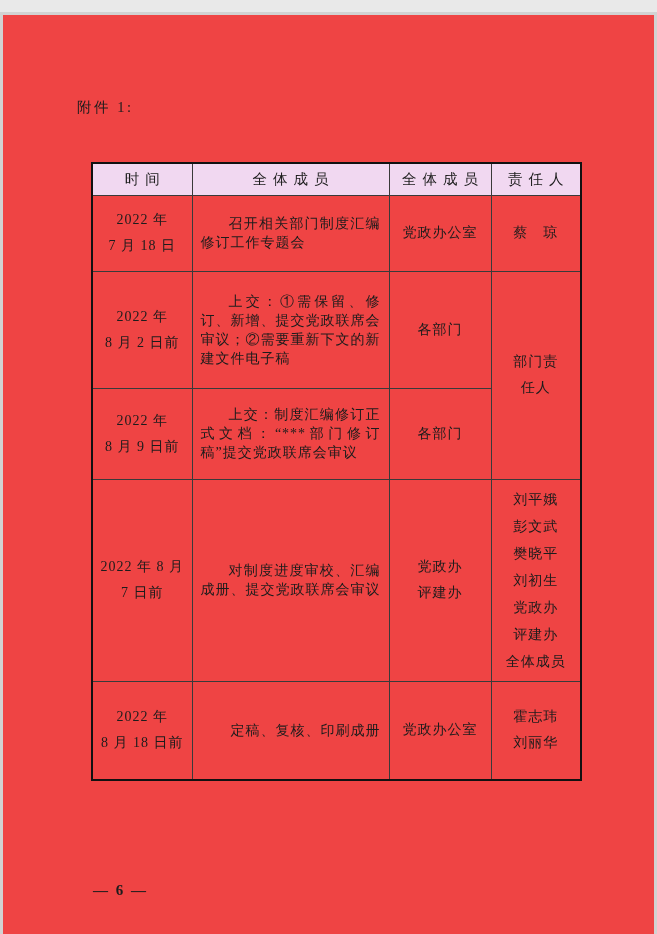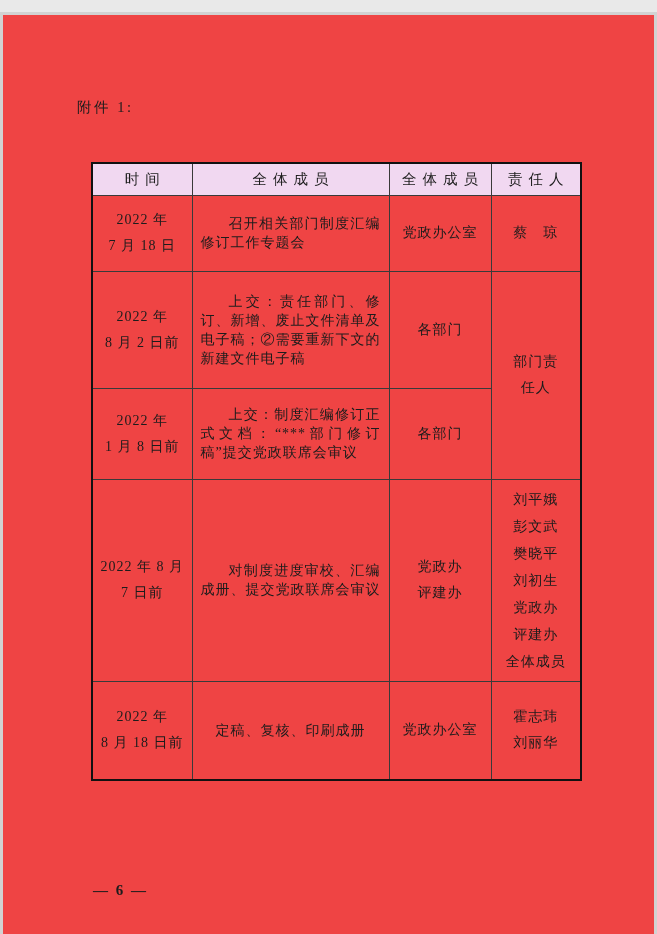--- a/index.html
+++ b/index.html
@@ -68,21 +68,21 @@
     padding: 4px 8px;
   }
   td.content-cell .para {
     text-indent: 2em;
     line-height: 19px;
     letter-spacing: 1px;
     text-align: justify;
   }
   td.content-cell .para.center {
     text-indent: 0;
-    text-align: center;
+    text-align: right;
   }
   .pagenum {
     position: absolute;
     left: 90px;
     top: 867px;
     font-size: 15px;
     font-weight: bold;
     letter-spacing: 2px;
   }
 </style>
@@ -124,34 +124,34 @@
         <td>
           <span class="line">蔡　琼</span>
         </td>
       </tr>
       <tr class="r2">
         <td>
           <span class="line">2022 年</span>
           <span class="line">8 月 2 日前</span>
         </td>
         <td class="content-cell">
-          <div class="para">上交：责任部门、修订、新增、废止文件清单及电子稿；②需要重新下文的新建文件电子稿</div>
+          <div class="para">上交：①需保留、修订、新增、提交党政联席会审议；②需要重新下文的新建文件电子稿</div>
         </td>
         <td>
           <span class="line">各部门</span>
         </td>
         <td rowspan="2">
           <span class="line">部门责</span>
           <span class="line">任人</span>
         </td>
       </tr>
       <tr class="r3">
         <td>
           <span class="line">2022 年</span>
-          <span class="line">1 月 8 日前</span>
+          <span class="line">8 月 9 日前</span>
         </td>
         <td class="content-cell">
           <div class="para">上交：制度汇编修订正式文档：“***部门修订稿”提交党政联席会审议</div>
         </td>
         <td>
           <span class="line">各部门</span>
         </td>
       </tr>
       <tr class="r4">
         <td>

